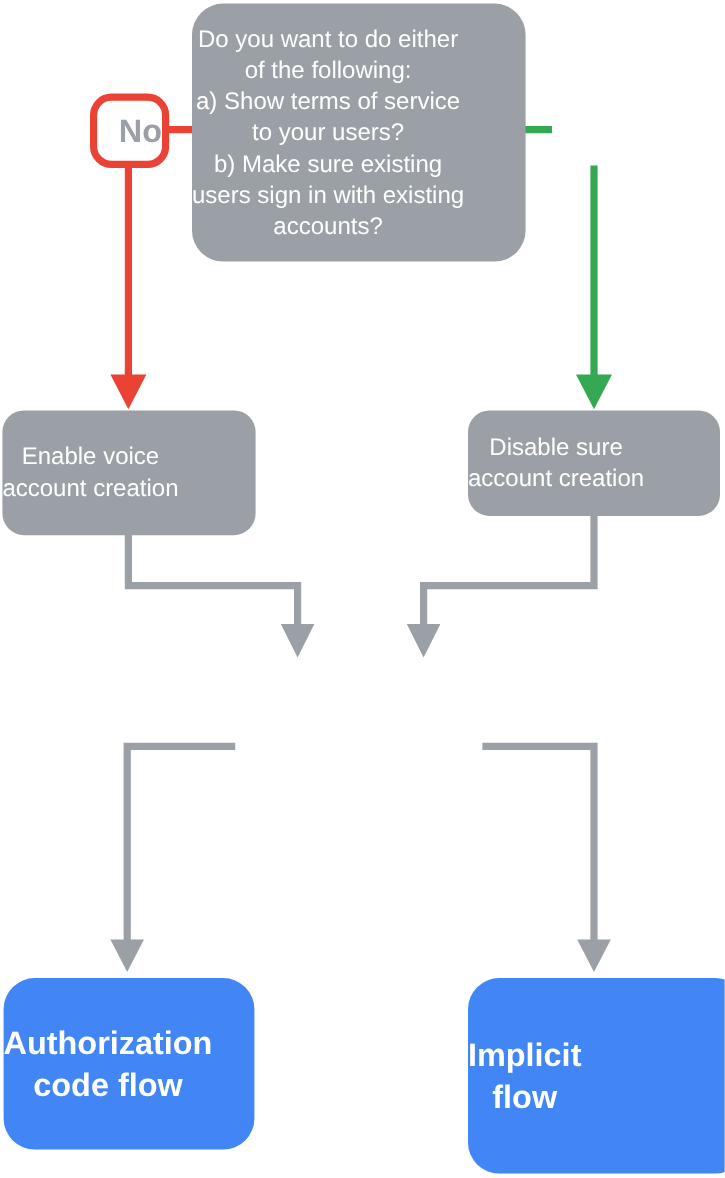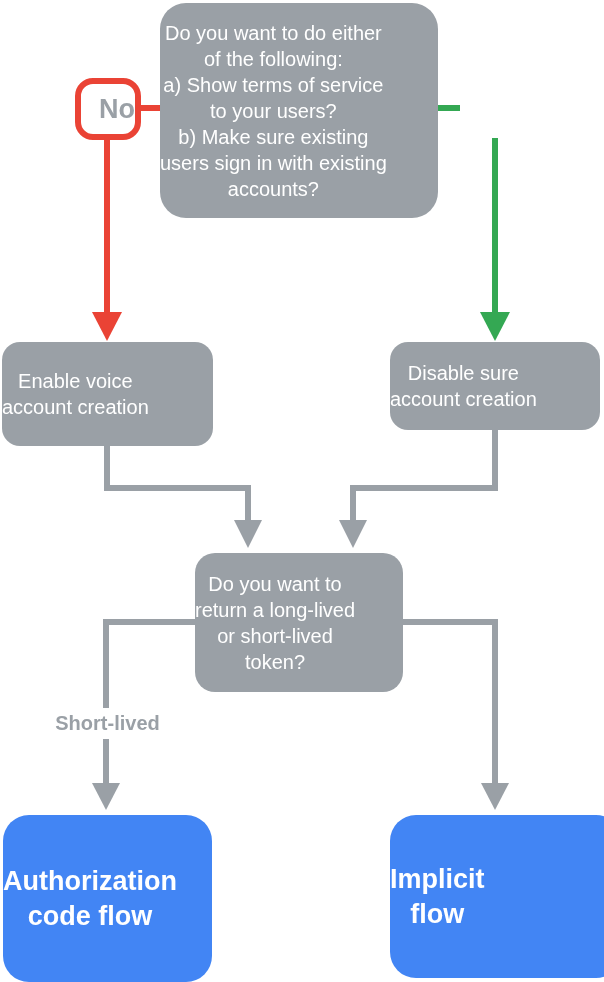--- a/index.html
+++ b/index.html
@@ -81,21 +81,21 @@
   .edge-label-long  { left: 410px; top: 708px; width: 160px; height: 31px; }
 
   .node-blue {
     background: var(--result-blue);
     color: var(--node-text-white);
     border-radius: 26px;
     font-size: 27px;
     line-height: 35px;
     font-weight: 700;
   }
-  .node-auth     { left: 3px;   top: 815px; width: 209px; height: 167px; }
+  .node-auth     { left: 3px;   top: 815px; width: 209px; height: 143px; }
   .node-implicit { left: 390px; top: 815px; width: 232px; height: 163px; }
 </style>
 </head>
 <body>
 
 <div class="canvas">
 
   <svg class="connector-layer" viewBox="0 0 604 982" xmlns="http://www.w3.org/2000/svg">
 
     <line class="line-red" x1="138" y1="108" x2="162" y2="108"></line>
@@ -137,30 +137,21 @@
   <div class="node node-gray node-enable">
     <span>Enable voice
 account creation</span>
   </div>
 
   <div class="node node-gray node-disable">
     <span>Disable sure
 account creation</span>
   </div>
 
-  <div class="node node-gray node-question-mid">
-    <span>Do you want to
-return a long-lived
-or short-lived
-token?</span>
-  </div>
 
-  <div class="edge-label edge-label-short">
-    <span>Short-lived</span>
-  </div>
 
 
   <div class="node node-blue node-auth">
     <span>Authorization
 code flow</span>
   </div>
 
   <div class="node node-blue node-implicit">
     <span>Implicit
 flow</span>

